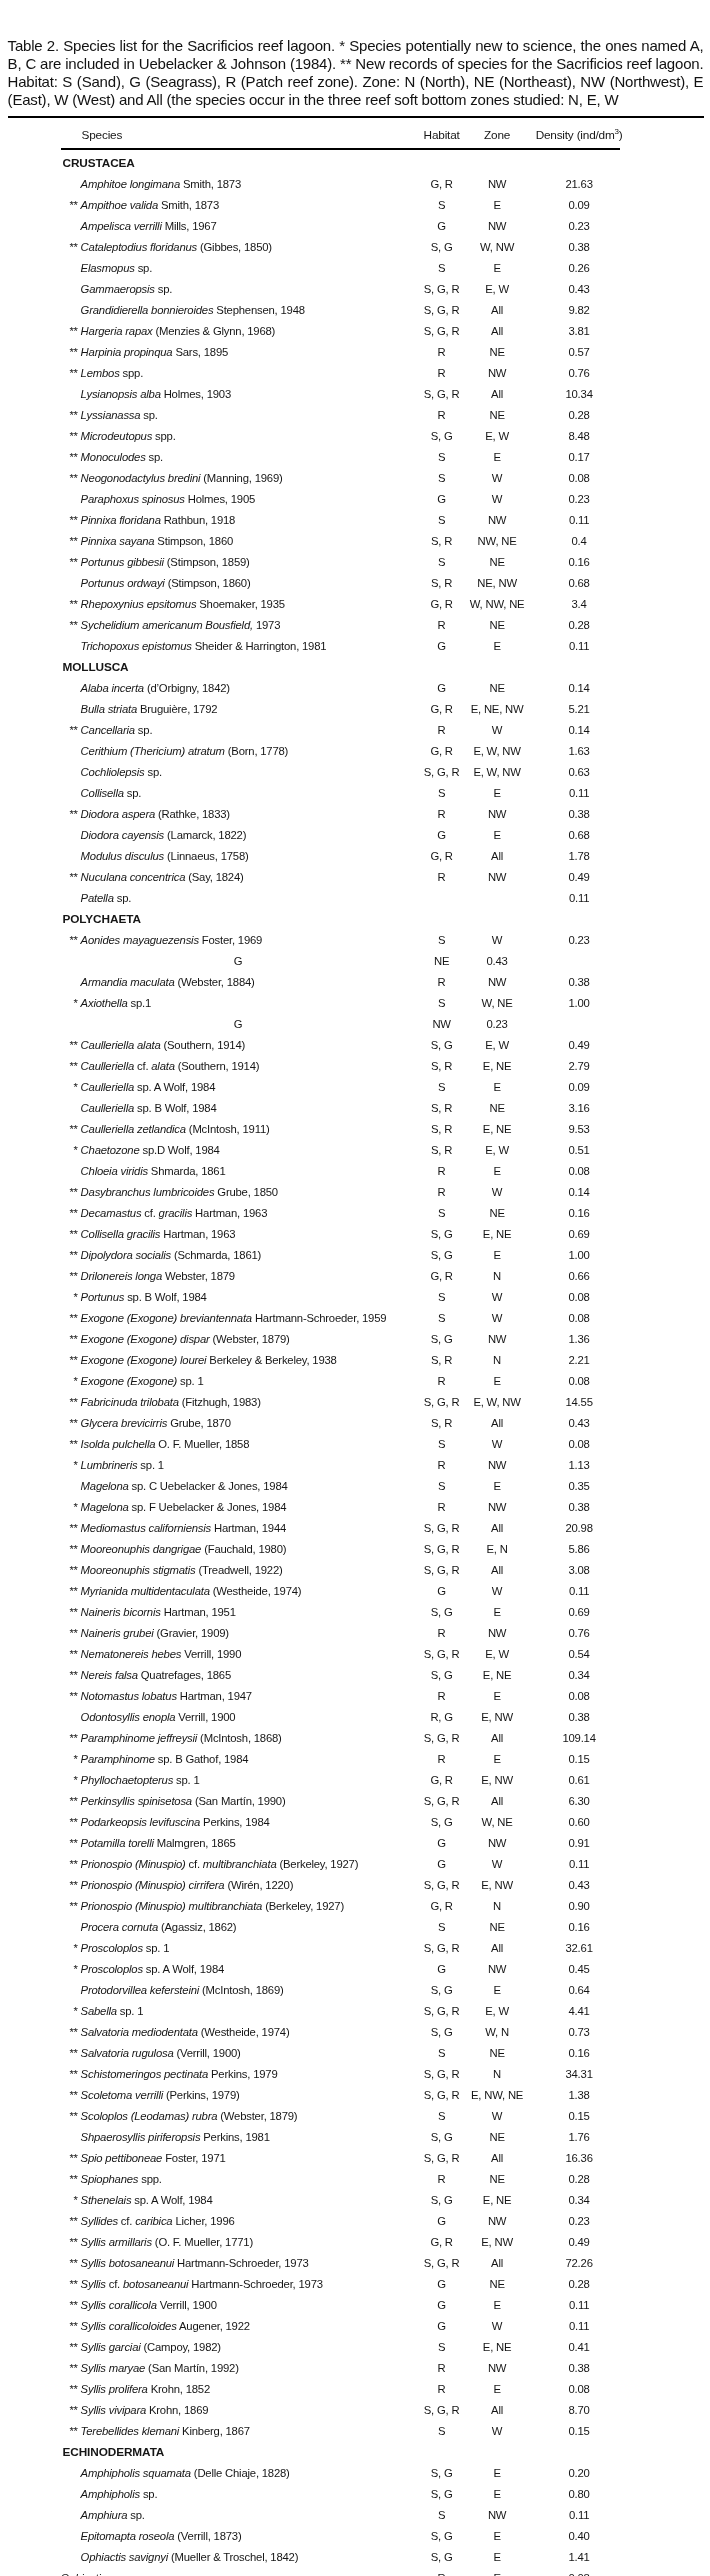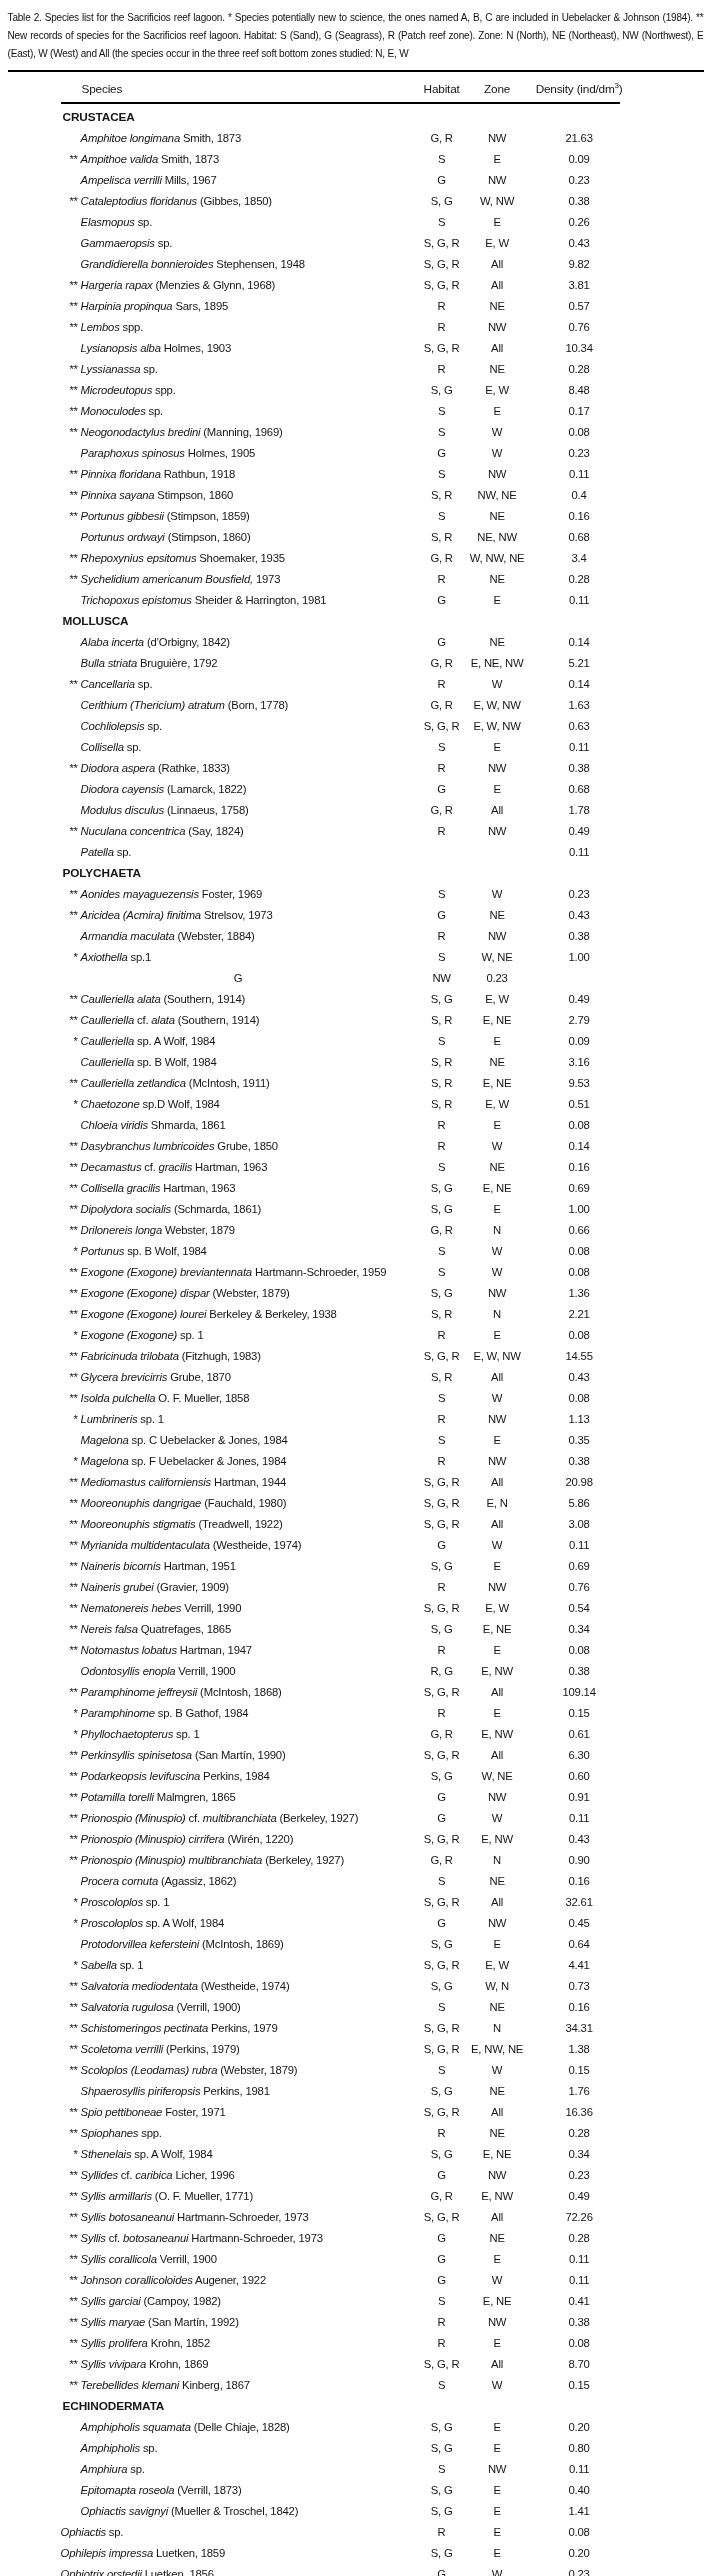--- a/index.html
+++ b/index.html
@@ -1,18 +1,18 @@
 <!DOCTYPE html>
 <html style="font-size:15px"><head>
 <meta charset="utf-8">
 <style>
   html,body{margin:0;padding:0;background:#ffffff;}
   body{width:711px;font-family:"Liberation Sans",sans-serif;color:#161616;}
   .page{width:711px;box-sizing:border-box;padding:9.4px 7.6px 0 7.6px;}
-  .caption{font-size:10px;line-height:18px;letter-spacing:-0.2px;text-align:justify;color:#121212;}
+  .caption{font-size:15px;line-height:18px;letter-spacing:-0.2px;text-align:justify;color:#121212;margin-top:28px;}
   .rule{background:#000;}
   .rule-top{height:1.9px;margin-top:6.6px;width:696px;}
   .table-wrap{margin-left:53px;width:576px;margin-top:3.8px;}
   .thead{display:grid;grid-template-columns:355px 52px 59px 105px;height:26.5px;align-items:center;font-size:11.8px;letter-spacing:-0.2px;white-space:nowrap;}
   .thead .sph{padding-left:21px;}
   .thead sup{font-size:8px;}
   .rule-head{height:1.9px;width:559px;}
   #tbody{padding-top:2.8px;}
   .row{display:grid;grid-template-columns:355px 52px 59px 105px;height:21px;line-height:21px;font-size:11.3px;letter-spacing:-0.2px;white-space:nowrap;}
   .cell{overflow:visible;}
@@ -244,21 +244,20 @@
           <div class="cell c">0.11</div>
         </div>
         <div class="srow it">POLYCHAETA</div>
         <div class="row">
           <div class="cell sp"><span class="mk">**</span><span><i>Aonides mayaguezensis</i><span> Foster, 1969</span></span></div>
           <div class="cell c">S</div>
           <div class="cell c">W</div>
           <div class="cell c">0.23</div>
         </div>
         <div class="row">
-          <div class="cell sp"><span class="mk">**</span><span><i>Aricidea (Acmira) finitima</i><span> Strelsov, 1973</span></span></div>
           <div class="cell c">G</div>
           <div class="cell c">NE</div>
           <div class="cell c">0.43</div>
         </div>
         <div class="row">
           <div class="cell sp"><span class="mk"></span><span><i>Armandia maculata</i><span> (Webster, 1884)</span></span></div>
           <div class="cell c">R</div>
           <div class="cell c">NW</div>
           <div class="cell c">0.38</div>
         </div>
@@ -633,21 +632,21 @@
           <div class="cell c">NE</div>
           <div class="cell c">0.28</div>
         </div>
         <div class="row">
           <div class="cell sp"><span class="mk">**</span><span><i>Syllis corallicola</i><span> Verrill, 1900</span></span></div>
           <div class="cell c">G</div>
           <div class="cell c">E</div>
           <div class="cell c">0.11</div>
         </div>
         <div class="row">
-          <div class="cell sp"><span class="mk">**</span><span><i>Johnson corallicoloides</i><span> Augener, 1922</span></span></div>
+          <div class="cell sp"><span class="mk">**</span><span><i>Syllis corallicoloides</i><span> Augener, 1922</span></span></div>
           <div class="cell c">G</div>
           <div class="cell c">W</div>
           <div class="cell c">0.11</div>
         </div>
         <div class="row">
           <div class="cell sp"><span class="mk">**</span><span><i>Syllis garciai</i><span> (Campoy, 1982)</span></span></div>
           <div class="cell c">S</div>
           <div class="cell c">E, NE</div>
           <div class="cell c">0.41</div>
         </div>

